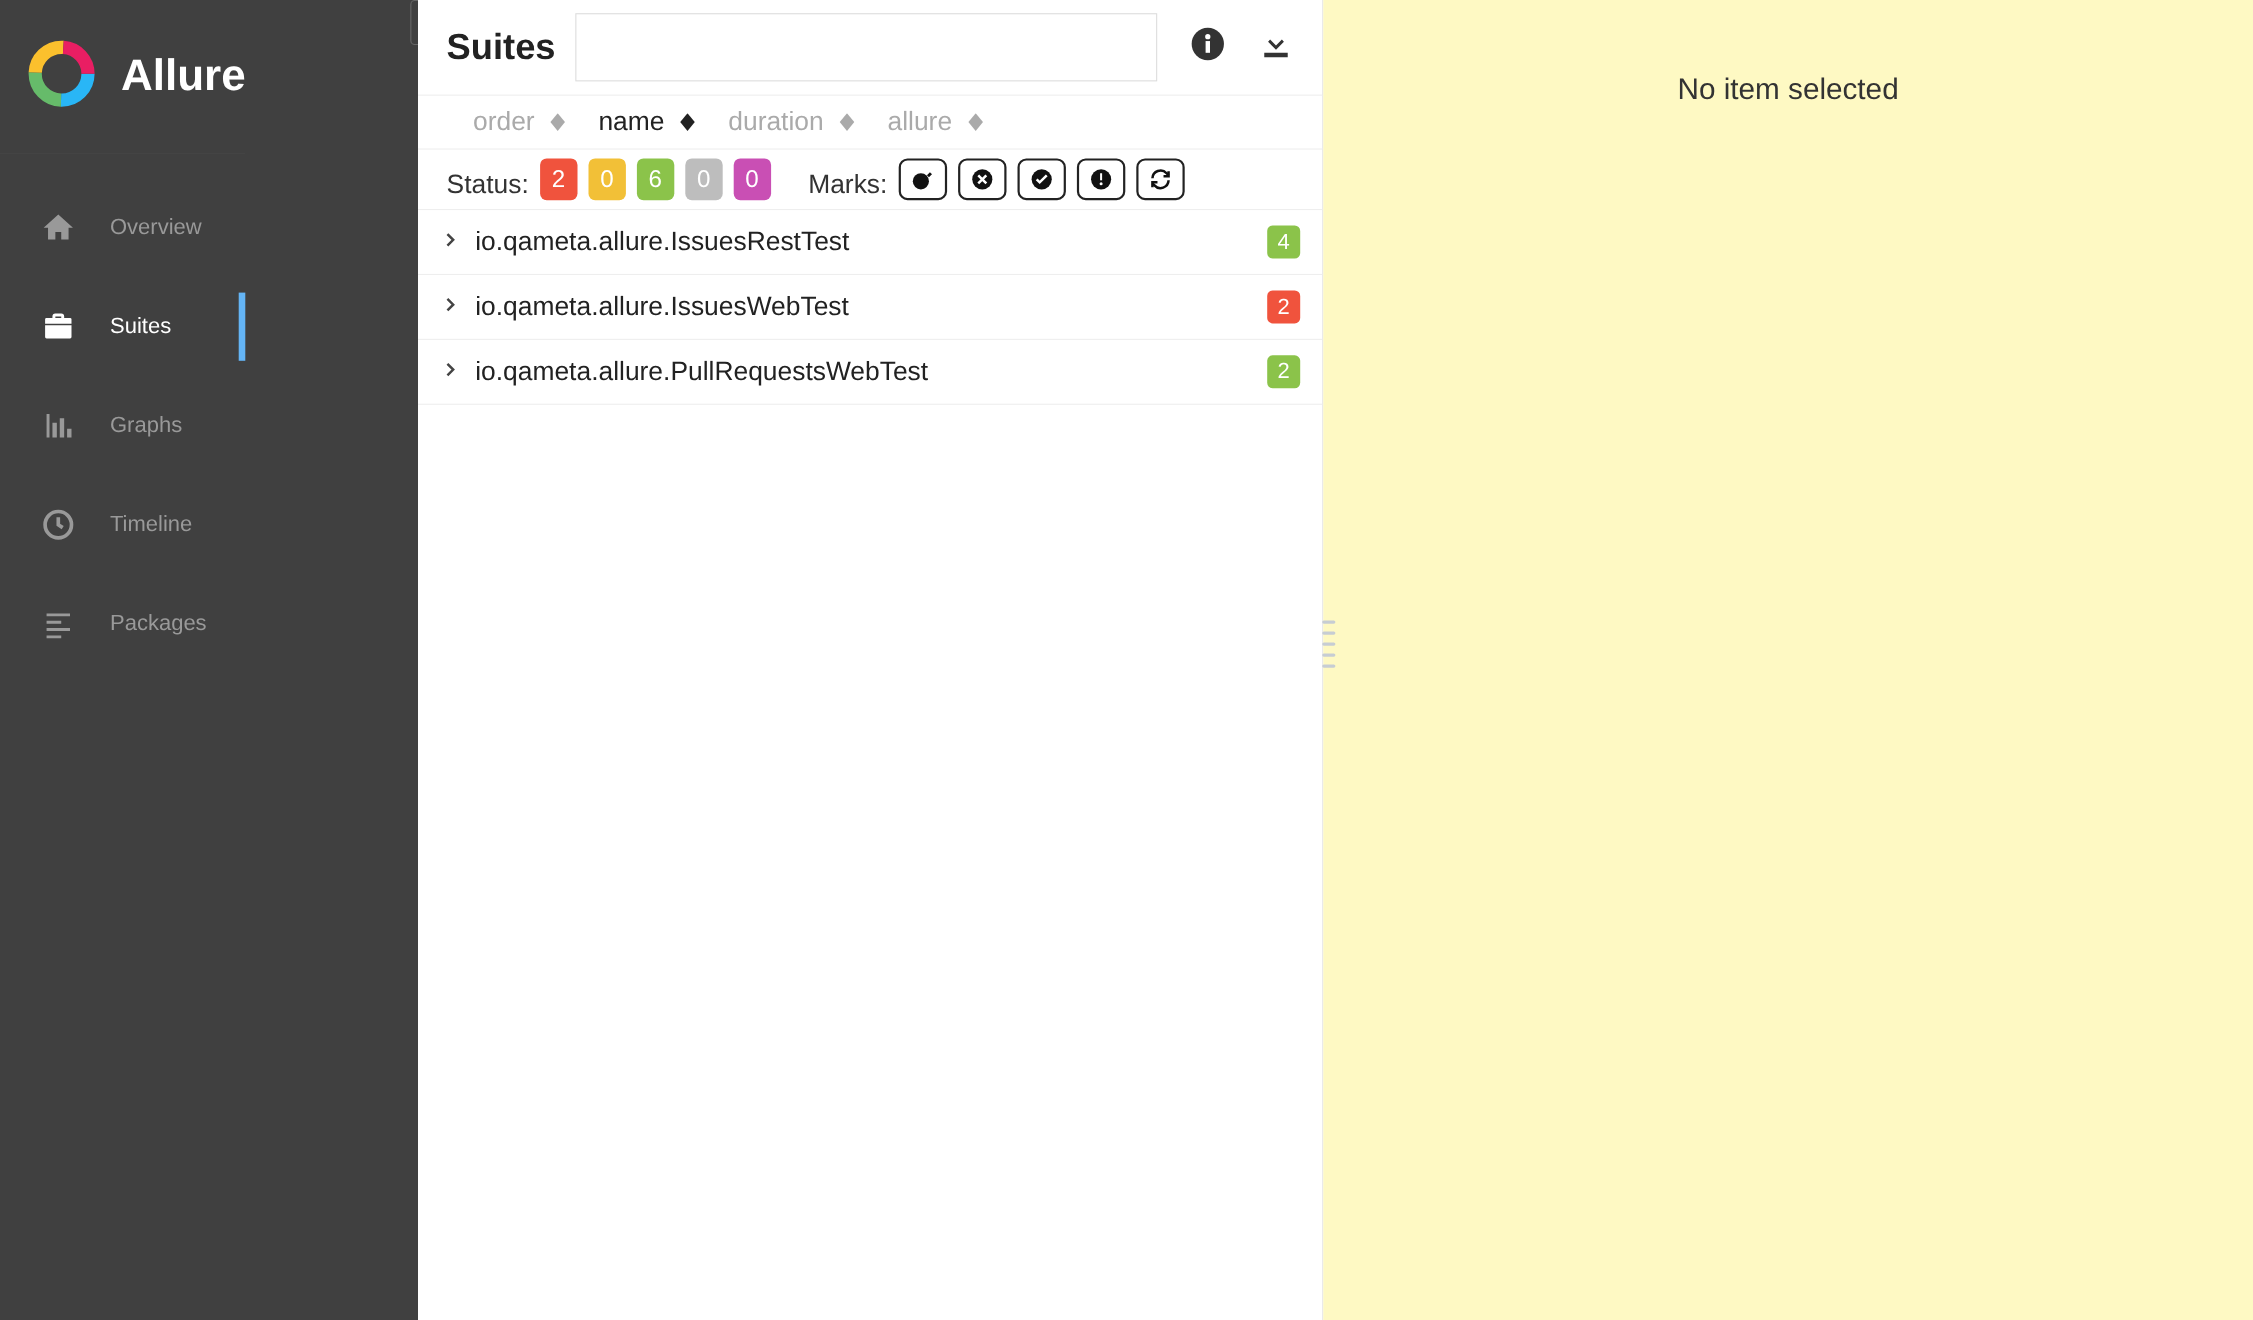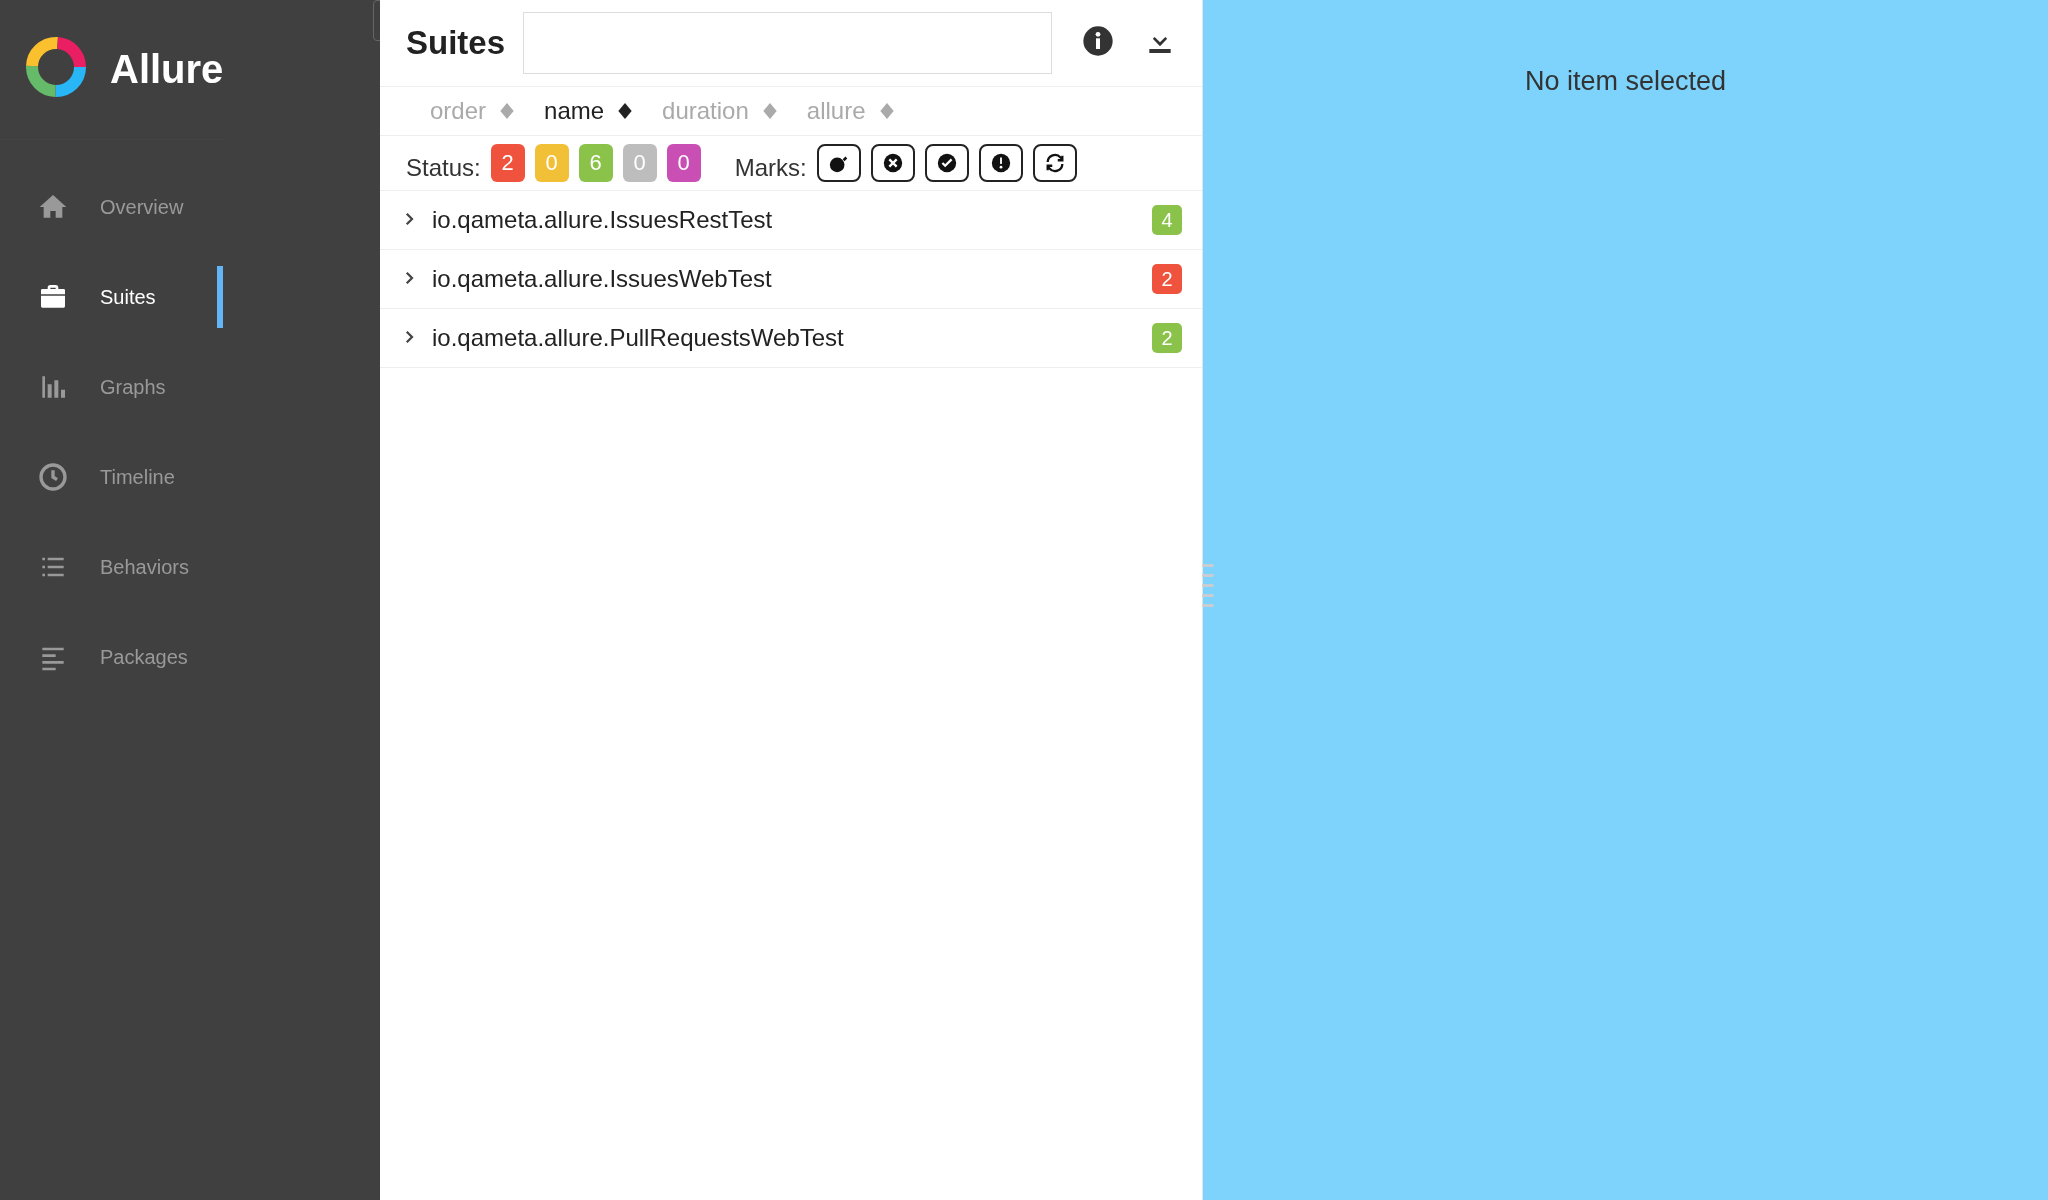--- a/index.html
+++ b/index.html
@@ -208,21 +208,21 @@
     align-items: center;
     justify-content: center;
     padding: 0 6px;
   }
   .b-green { background: #8bc34a; }
   .b-red   { background: #f0533d; }
 
   
   .detail {
     flex: 1;
-    background: #7dd3fc;
+    background: #fef9c3;
     display: flex;
     align-items: flex-start;
     justify-content: center;
     padding-top: 66px;
     position: relative;
   }
   .detail-empty {
     font-size: 27px;
     color: #333;
     position: absolute;
@@ -284,28 +284,20 @@
           <svg width="32" height="32" viewBox="0 0 24 24" fill="none" stroke="currentColor" stroke-width="2.5">
               <circle cx="12" cy="12" r="9"></circle>
               <path d="M12 7v5l3 2"></path>
             </svg>
         </span>
         <span class="nav-label">Timeline</span>
       </div>
       <div class="nav-item">
         <span class="nav-icon">
           <svg width="32" height="32" viewBox="0 0 24 24" fill="currentColor">
-              <path d="M4 5h2v2H4zm4 0h12v2H8zM4 11h2v2H4zm4 0h12v2H8zM4 17h2v2H4zm4 0h12v2H8z"></path>
-            </svg>
-        </span>
-        <span class="nav-label">Behaviors</span>
-      </div>
-      <div class="nav-item">
-        <span class="nav-icon">
-          <svg width="32" height="32" viewBox="0 0 24 24" fill="currentColor">
               <path d="M4 5h16v2H4zm0 5h10v2H4zm0 5h16v2H4zm0 5h10v2H4z"></path>
             </svg>
         </span>
         <span class="nav-label">Packages</span>
       </div>
     </nav>
   </div>
 
   <div class="sidebar-bottom">
     <div class="lang-pill">En</div>

